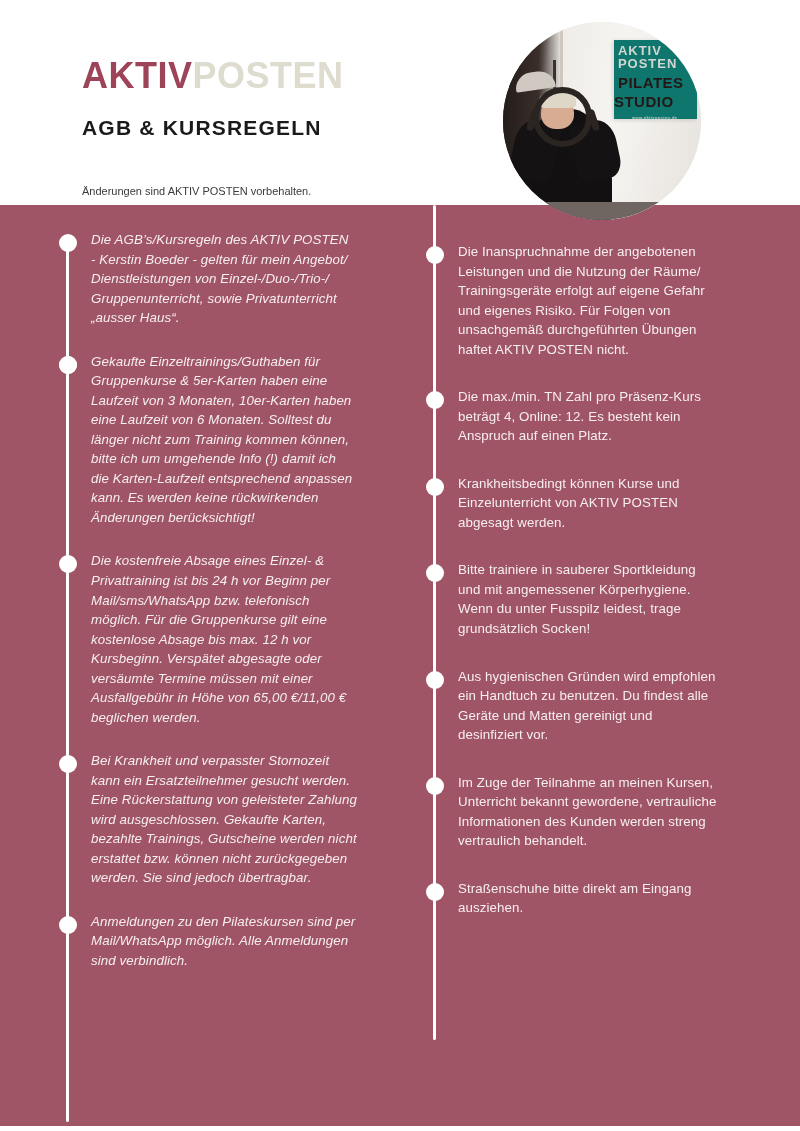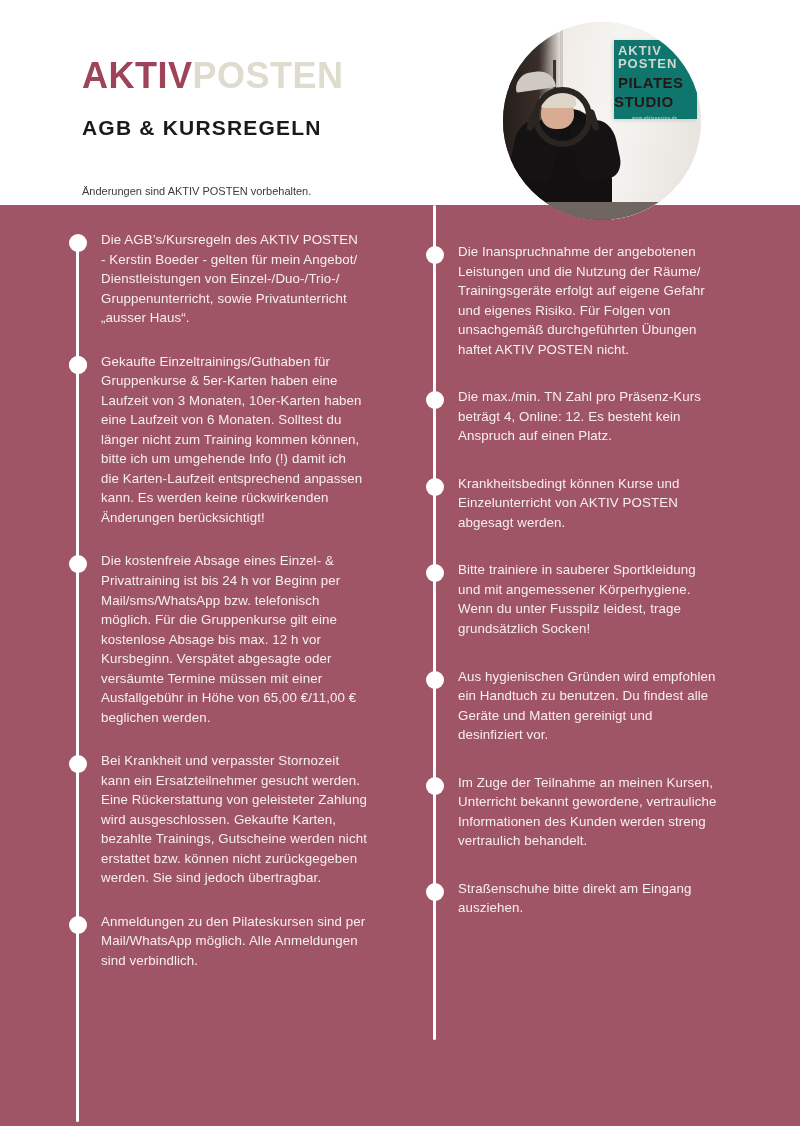--- a/index.html
+++ b/index.html
@@ -204,21 +204,21 @@
     left: 0; top: 205px;
     width: 800px; height: 926px;
     z-index: 2;
   }
   .column {
     position: absolute;
     top: 0;
     width: 370px;
     height: 926px;
   }
-  .column.left  { left: 56px; }
+  .column.left  { left: 46px; font-style: italic; }
   .column.right { left: 413px; }
 
   .rail {
     position: absolute;
     left: 20px;
     width: 3px;
     background: #ffffff;
     border-radius: 2px;
   }
   .column.left  .rail { top: 32px;  height: 885px; }

